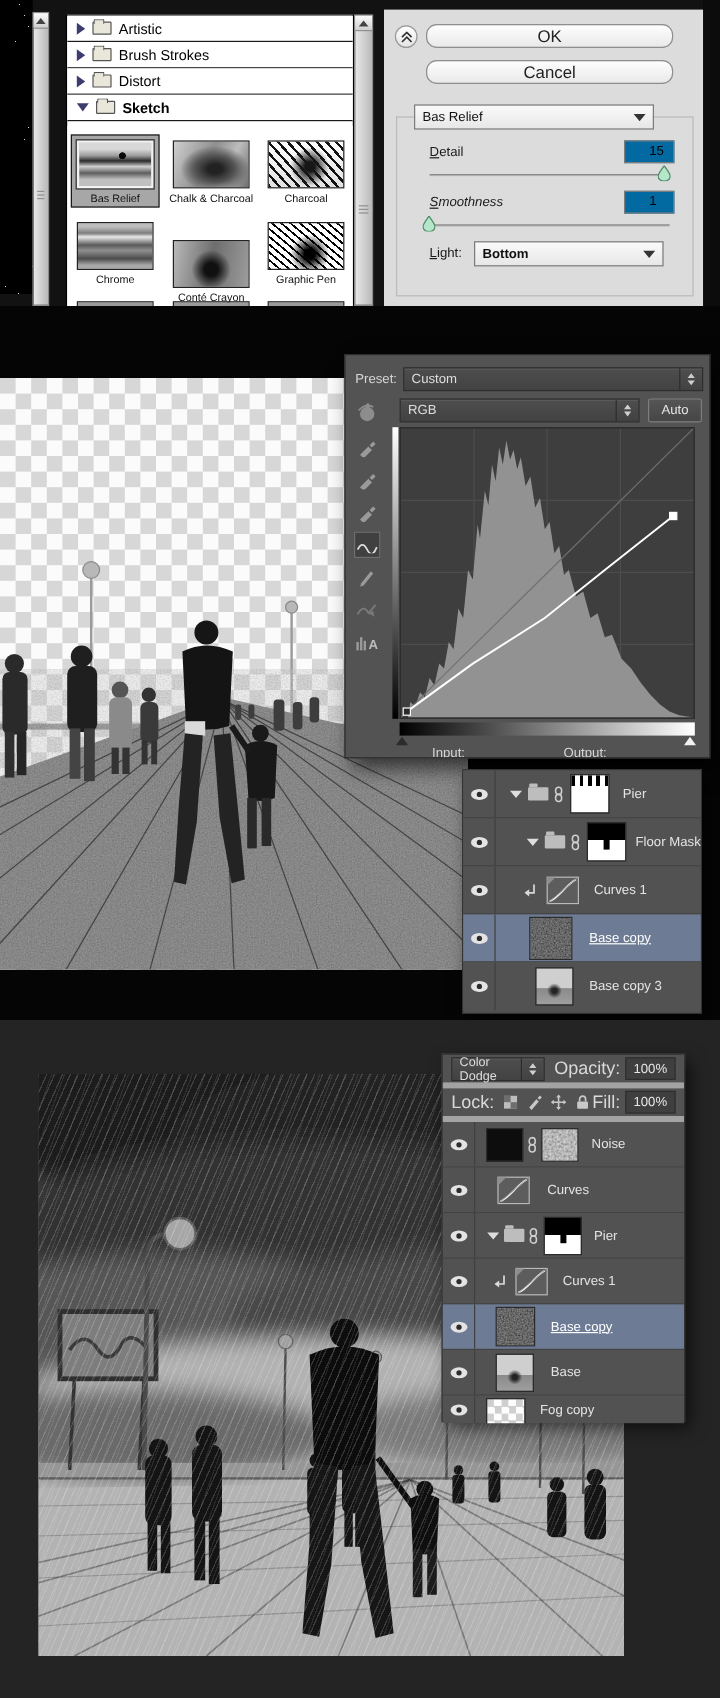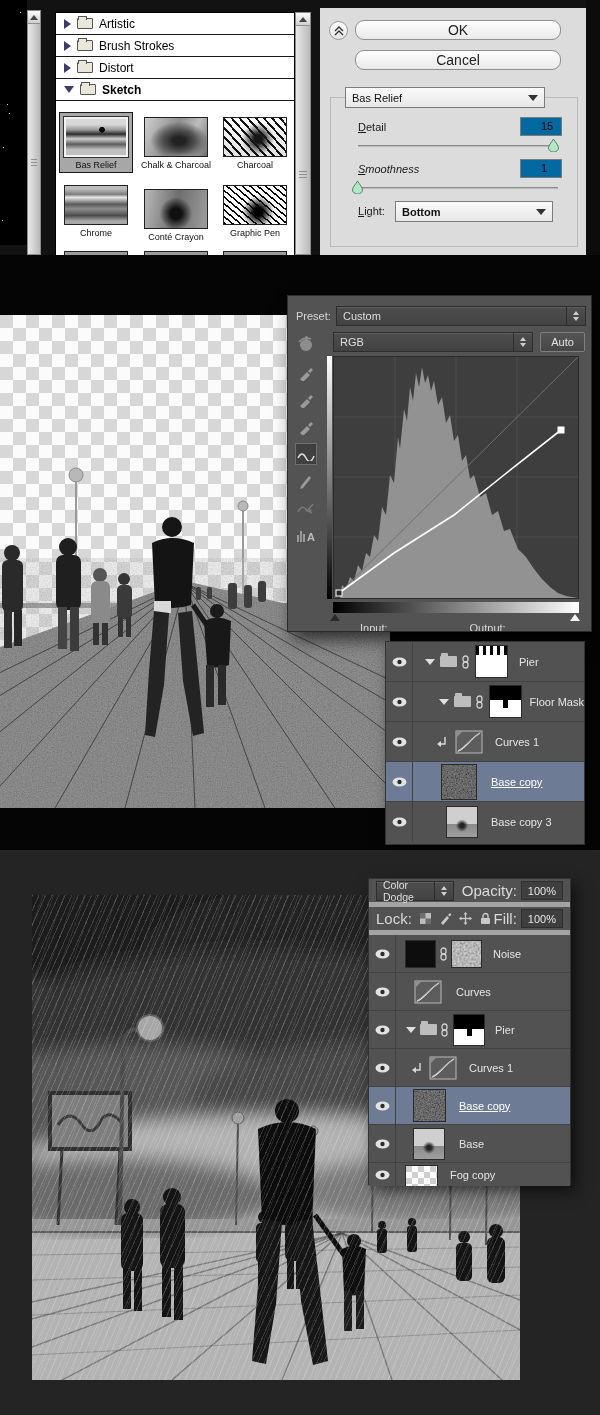--- a/index.html
+++ b/index.html
@@ -171,21 +171,21 @@
           <div class="cap">Chalk &amp; Charcoal</div>
         </div>
         <div class="fthumb" style="left:162px; top:12px;">
           <div class="img t-charcoal"></div>
           <div class="cap">Charcoal</div>
         </div>
         <div class="fthumb" style="left:3px; top:80px;">
           <div class="img t-chrome"></div>
           <div class="cap">Chrome</div>
         </div>
-        <div class="fthumb" style="left:83px; top:84px;">
+        <div class="fthumb" style="left:83px; top:95px;">
           <div class="img t-conte"></div>
           <div class="cap">Conté Crayon</div>
         </div>
         <div class="fthumb" style="left:162px; top:80px;">
           <div class="img t-graphicpen"></div>
           <div class="cap">Graphic Pen</div>
         </div>
         <div class="fthumb" style="left:3px; top:146px;">
             <div class="img t-cut"></div>
           </div>

